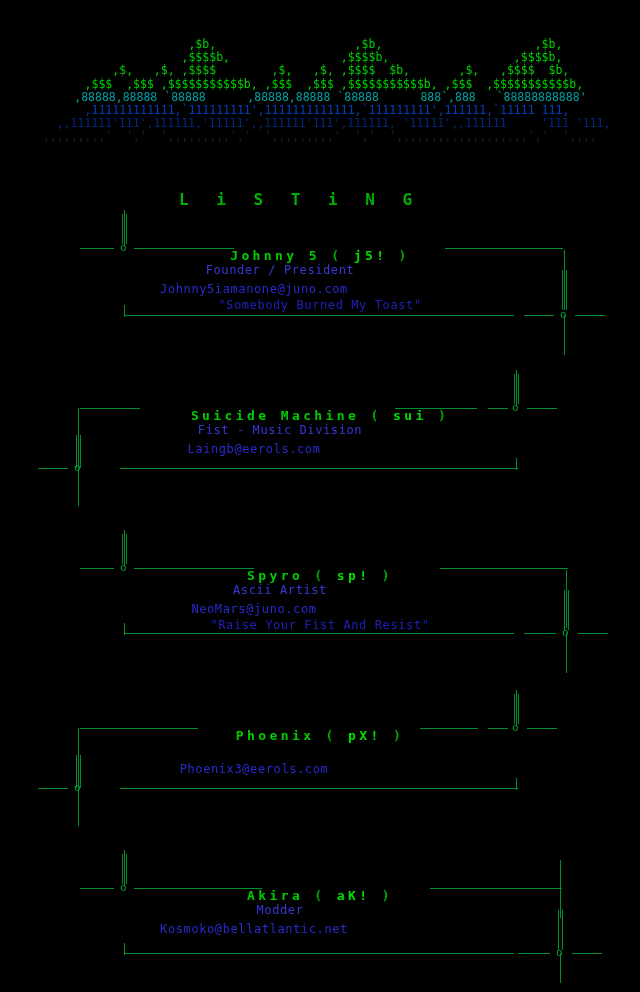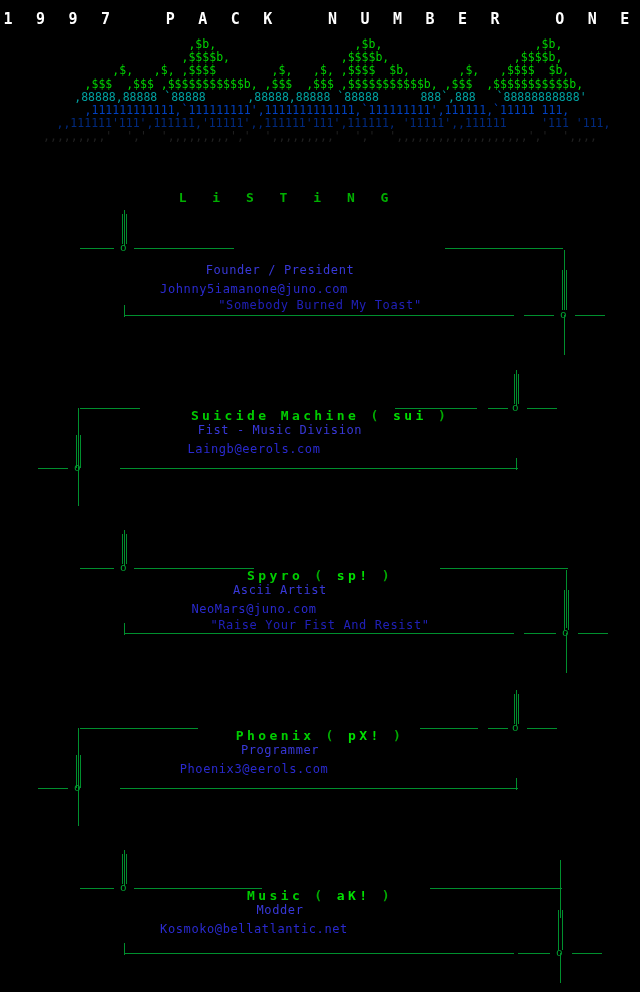--- a/index.html
+++ b/index.html
@@ -50,24 +50,24 @@
   .logo .l-green  { color: #00d400; }
   .logo .l-teal   { color: #00a0a0; }
   .logo .l-blue   { color: #0040c0; }
   .logo .l-dblue  { color: #002a80; margin-left: 20px; }
   .logo .l-dkgray { color: #202020; }
 
   
   .listing {
     position: absolute;
     top: 190px;
-    left: 4px;
+    left: 16px;
     width: 568px;
     text-align: center;
-    font-size: 13px;
+    font-size: 16px;
     letter-spacing: 9px;
     color: #00b000;
     white-space: pre;
     font-weight: bold;
   }
 
   
   .entry {
     position: absolute;
     left: 0;
@@ -151,41 +151,41 @@
     position: absolute;
     height: 1px;
     background: #008f2e;
   }
 </style>
 </head>
 <body>
 
 <div class="page">
 
-  <div class="banner">1 9 9 7   P A C K   N U M B E R   O N E</div>
 
   <div class="logo"><span class="l-green">                ,$b,                    ,$b,                      ,$b,</span>
 <span class="l-green">               ,$$$$b,                ,$$$$b,                  ,$$$$b,</span>
 <span class="l-green">      ,$,   ,$, ,$$$$        ,$,   ,$, ,$$$$  $b,       ,$,   ,$$$$  $b,</span>
 <span class="l-green">    ,$$$  ,$$$ ,$$$$$$$$$$$b, ,$$$  ,$$$ ,$$$$$$$$$$$b, ,$$$  ,$$$$$$$$$$$b,</span>
 <span class="l-teal">   ,88888,88888 `88888      ,88888,88888 `88888      888`,888   `88888888888'</span>
 <span class="l-blue">  ,111111111111,`111111111',1111111111111,`111111111',111111,`11111 111,</span>
 <span class="l-dblue"> ,,111111'111',111111,'11111',,111111'111',111111, '11111',,111111     '111 '111,</span>
 <span class="l-dkgray">,,,,,,,,,'  ','  ',,,,,,,,,','  ',,,,,,,,,'  ','  ',,,,,,,,,,,,,,,,,,,','  ',,,,</span></div>
 
   <div class="listing">L i S T i N G</div>
 
   <div class="entry" style="top:210px;">
     <div class="vline" style="left:124px; top:0px; height:36px;"></div>
     <div class="vline dbl" style="left:122px; top:4px; height:30px;"></div>
     <div class="onode" style="left:120px; top:33px;">o</div>
     <div class="dash" style="left:80px; top:38px; width:34px;"></div>
     <div class="dash" style="left:134px; top:38px; width:100px;"></div>
     <div class="dash" style="left:445px; top:38px; width:118px;"></div>
 
+    <div class="name-row"><span class="handle">Johnny 5</span><span class="paren"> ( </span><span class="tag">j5!</span><span class="paren"> )</span></div>
     <div class="role">Founder / President</div>
     <div class="email">Johnny5iamanone@juno.com</div>
     <div class="quote">"Somebody Burned My Toast"</div>
 
     <div class="vline" style="left:564px; top:40px; height:60px;"></div>
     <div class="vline dbl" style="left:562px; top:60px; height:40px;"></div>
     <div class="onode" style="left:560px; top:100px;">o</div>
     <div class="hline" style="left:124px; top:105px; width:390px;"></div>
     <div class="dash" style="left:524px; top:105px; width:30px;"></div>
     <div class="dash" style="left:575px; top:105px; width:30px;"></div>
@@ -244,42 +244,41 @@
     <div class="vline" style="left:516px; top:0px; height:36px;"></div>
     <div class="vline dbl" style="left:514px; top:4px; height:30px;"></div>
     <div class="onode" style="left:512px; top:33px;">o</div>
     <div class="dash" style="left:488px; top:38px; width:20px;"></div>
     <div class="dash" style="left:527px; top:38px; width:30px;"></div>
     <div class="dash" style="left:80px; top:38px; width:118px;"></div>
     <div class="vline" style="left:78px; top:38px; height:30px;"></div>
     <div class="dash" style="left:420px; top:38px; width:58px;"></div>
 
     <div class="name-row"><span class="handle">Phoenix</span><span class="paren"> ( </span><span class="tag">pX!</span><span class="paren"> )</span></div>
-    <div class="role">Programmer</div>
     <div class="email">Phoenix3@eerols.com</div>
     <div class="quote"></div>
 
     <div class="vline" style="left:78px; top:60px; height:40px;"></div>
     <div class="vline dbl" style="left:76px; top:65px; height:33px;"></div>
     <div class="onode" style="left:74px; top:93px;">o</div>
     <div class="dash" style="left:38px; top:98px; width:30px;"></div>
     <div class="hline" style="left:120px; top:98px; width:398px;"></div>
     <div class="vline" style="left:78px; top:98px; height:38px;"></div>
     <div class="vline" style="left:516px; top:88px; height:12px;"></div>
   </div>
 
   <div class="entry" style="top:850px;">
     <div class="vline" style="left:124px; top:0px; height:36px;"></div>
     <div class="vline dbl" style="left:122px; top:4px; height:30px;"></div>
     <div class="onode" style="left:120px; top:33px;">o</div>
     <div class="dash" style="left:80px; top:38px; width:34px;"></div>
     <div class="dash" style="left:134px; top:38px; width:128px;"></div>
     <div class="dash" style="left:430px; top:38px; width:132px;"></div>
 
-    <div class="name-row"><span class="handle">Music</span><span class="paren"> ( </span><span class="tag">aK!</span><span class="paren"> )</span></div>
+    <div class="name-row"><span class="handle">Akira</span><span class="paren"> ( </span><span class="tag">aK!</span><span class="paren"> )</span></div>
     <div class="role">Modder</div>
     <div class="email">Kosmoko@bellatlantic.net</div>
     <div class="quote"></div>
 
     <div class="vline" style="left:560px; top:10px; height:58px;"></div>
     <div class="vline dbl" style="left:558px; top:60px; height:40px;"></div>
     <div class="onode" style="left:556px; top:98px;">o</div>
     <div class="hline" style="left:124px; top:103px; width:390px;"></div>
     <div class="dash" style="left:518px; top:103px; width:32px;"></div>
     <div class="dash" style="left:572px; top:103px; width:30px;"></div>

